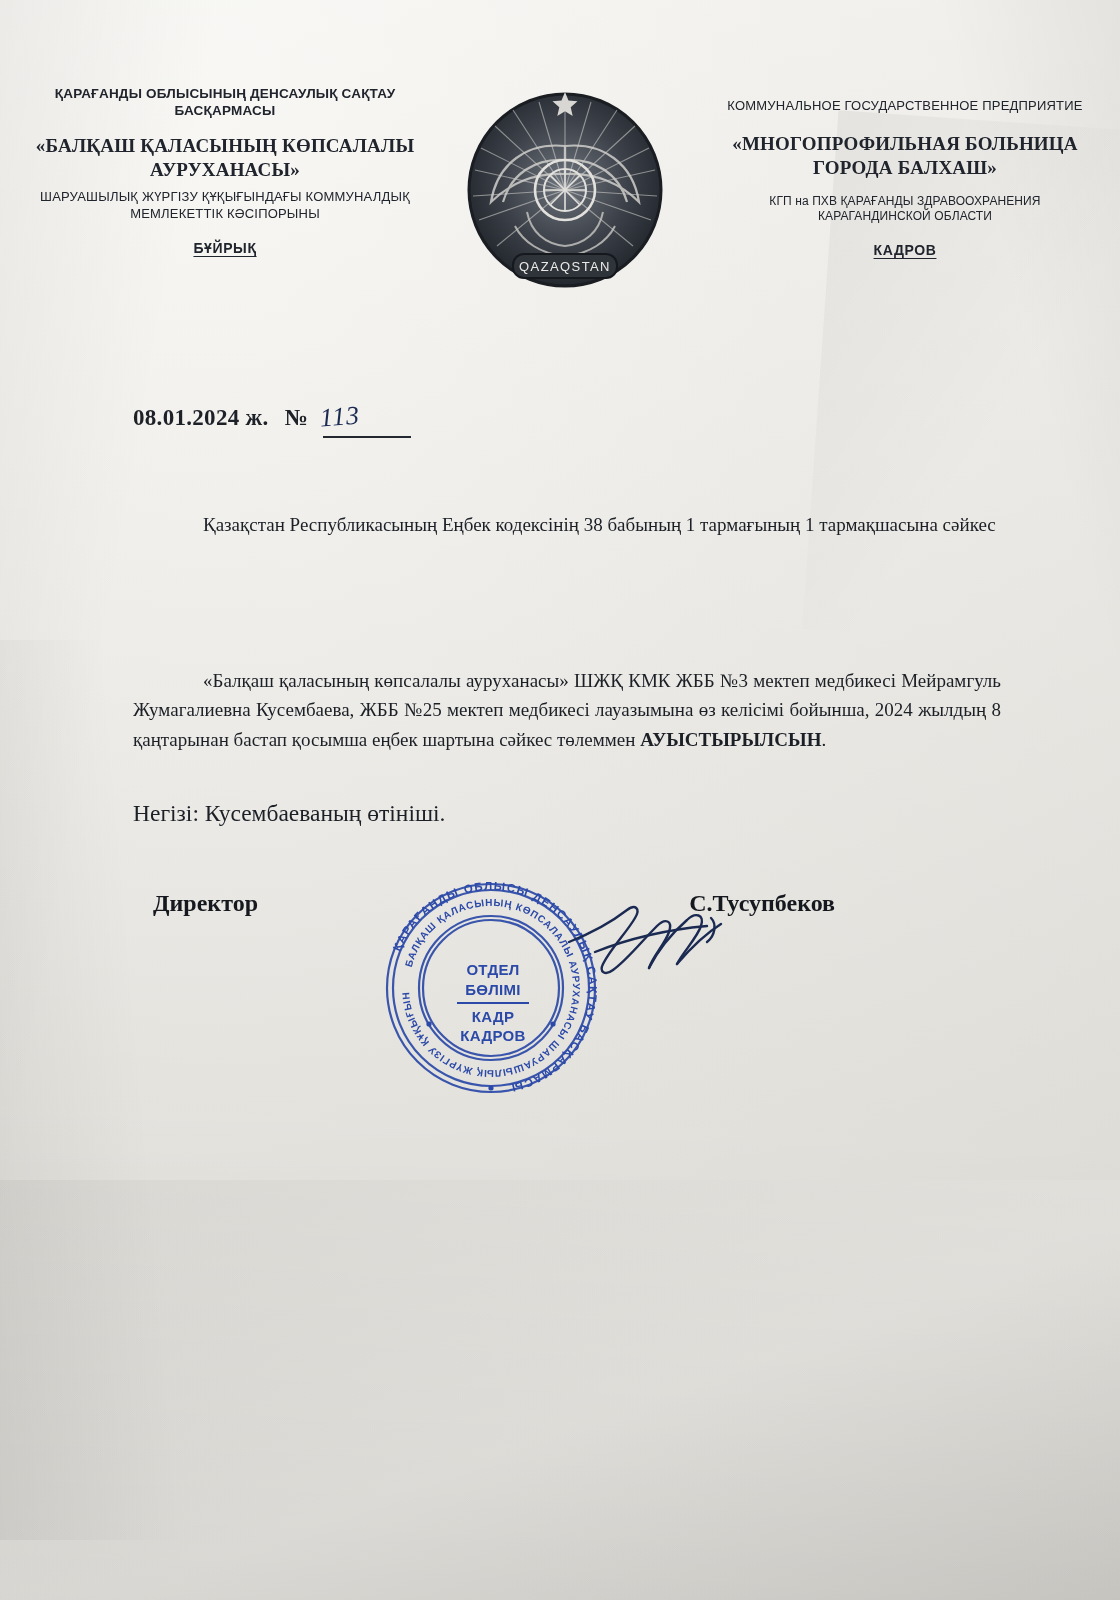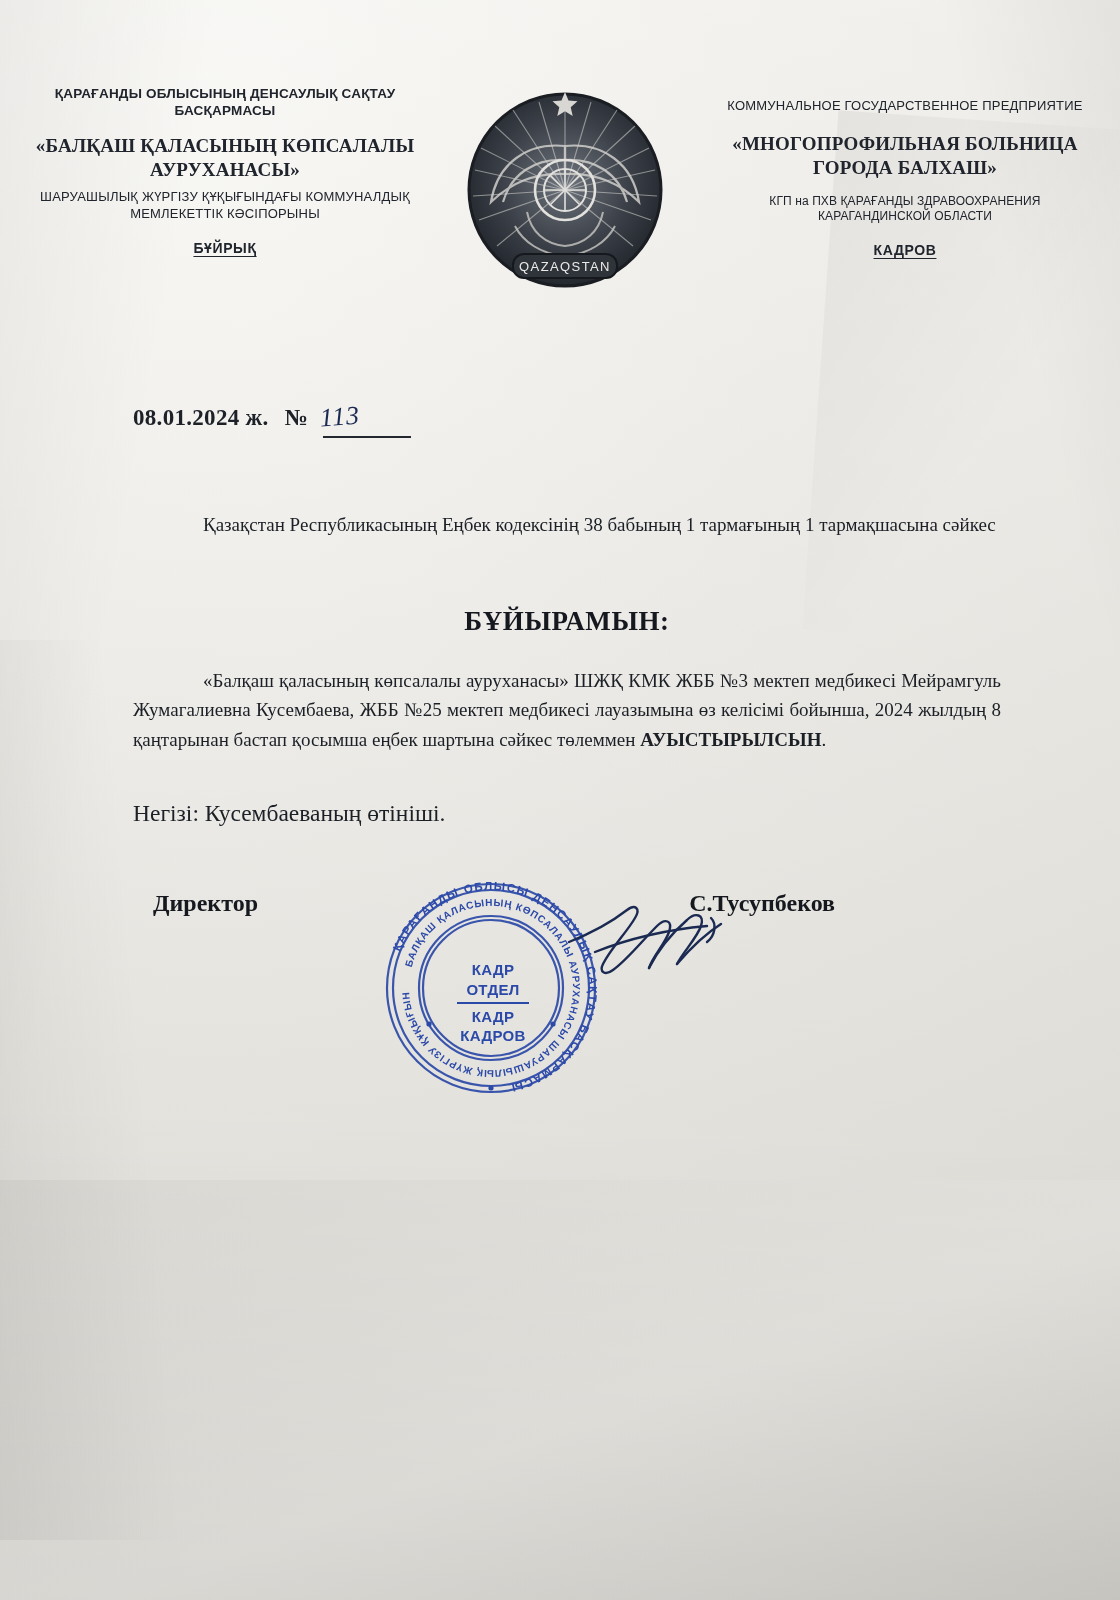--- a/index.html
+++ b/index.html
@@ -359,21 +359,20 @@
       <span class="dt">08.01.2024 ж.</span>
       <span class="no">№</span>
       <span class="numhand">113</span>
     </div>
     <div class="numline"></div>
 
     <div class="body-text para1">
       <span class="ind"></span><span>Қазақстан Республикасының Еңбек кодексінің 38 бабының 1 тармағының 1 тармақшасына сәйкес</span>
     </div>
 
-    <div class="order-title">БҰЙЫРАМЫН:</div>
 
     <div class="body-text para2">
       <span class="ind"></span><span>«Балқаш қаласының көпсалалы ауруханасы» ШЖҚ КМК ЖББ №3 мектеп медбикесі Мейрамгуль Жумагалиевна Кусембаева, ЖББ №25 мектеп медбикесі лауазымына өз келісімі бойынша, 2024 жылдың 8 қаңтарынан бастап қосымша еңбек шартына сәйкес төлеммен </span><span class="strong">АУЫСТЫРЫЛСЫН</span><span>.</span>
     </div>
 
     <div class="basis">Негізі: Кусембаеваның өтініші.</div>
 
     <div class="sig-left">Директор</div>
     <div class="sig-right">С.Тусупбеков</div>
 
@@ -396,21 +395,21 @@
           <textPath href="#ringInner" startOffset="4%">БАЛҚАШ ҚАЛАСЫНЫҢ КӨПСАЛАЛЫ АУРУХАНАСЫ ШАРУАШЫЛЫҚ ЖҮРГІЗУ ҚҰҚЫҒЫНДАҒЫ КОММУНАЛДЫҚ МЕМЛЕКЕТТІК КӘСІПОРЫНЫ</textPath>
         </text>
         <g fill="#2b49a8">
           <circle cx="52" cy="150" r="2.6"></circle>
           <circle cx="176" cy="150" r="2.6"></circle>
           <circle cx="114" cy="214" r="2.6"></circle>
         </g>
       </svg>
     </div>
     <div class="stamp-text">
-      <div>КАДР ОТДЕЛ</div>
+      <div>ОТДЕЛ БӨЛІМІ</div>
       <div class="divider"></div>
       <div>КАДР</div>
       <div>КАДРОВ</div>
     </div>
 
     <div class="signature">
       <svg viewBox="0 0 170 110" width="170" height="110" aria-hidden="true">
         <g fill="none" stroke="#1b2a52" stroke-width="2.4" stroke-linecap="round">
           <path d="M4 52 C 24 44, 44 34, 62 20 C 70 14, 76 18, 70 28 C 62 42, 46 58, 38 74 C 34 82, 40 86, 48 80 C 62 70, 76 52, 92 36 C 100 28, 108 30, 104 42 C 100 54, 88 66, 84 78"></path>
           <path d="M84 78 C 92 62, 106 44, 122 30 C 130 22, 140 24, 136 36 C 132 48, 118 62, 112 74"></path>

